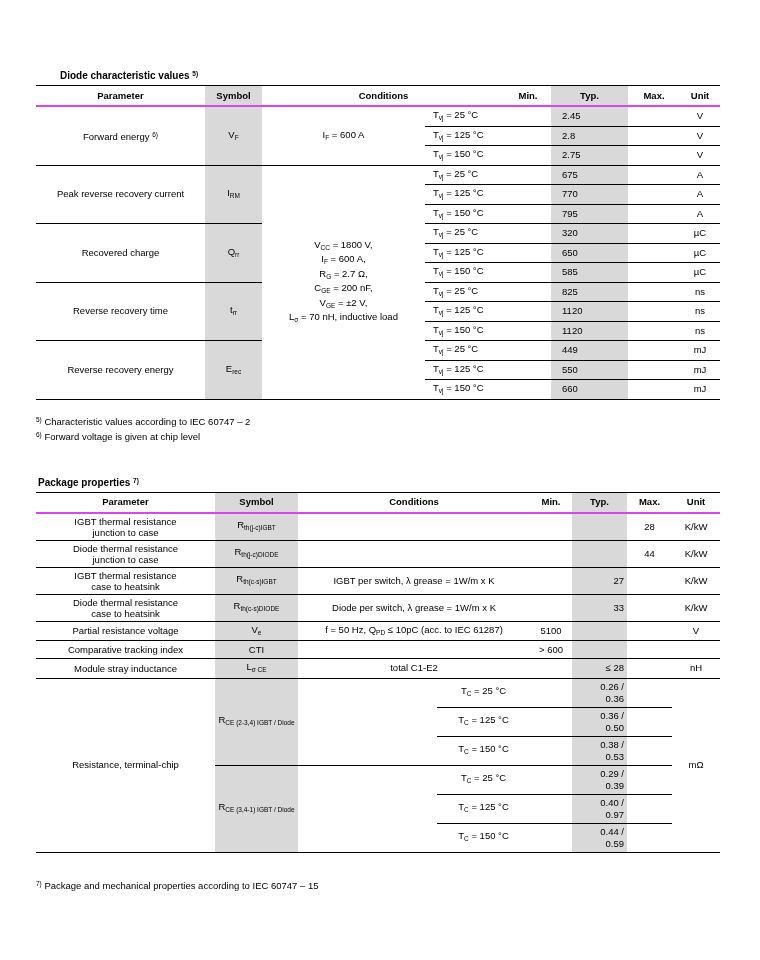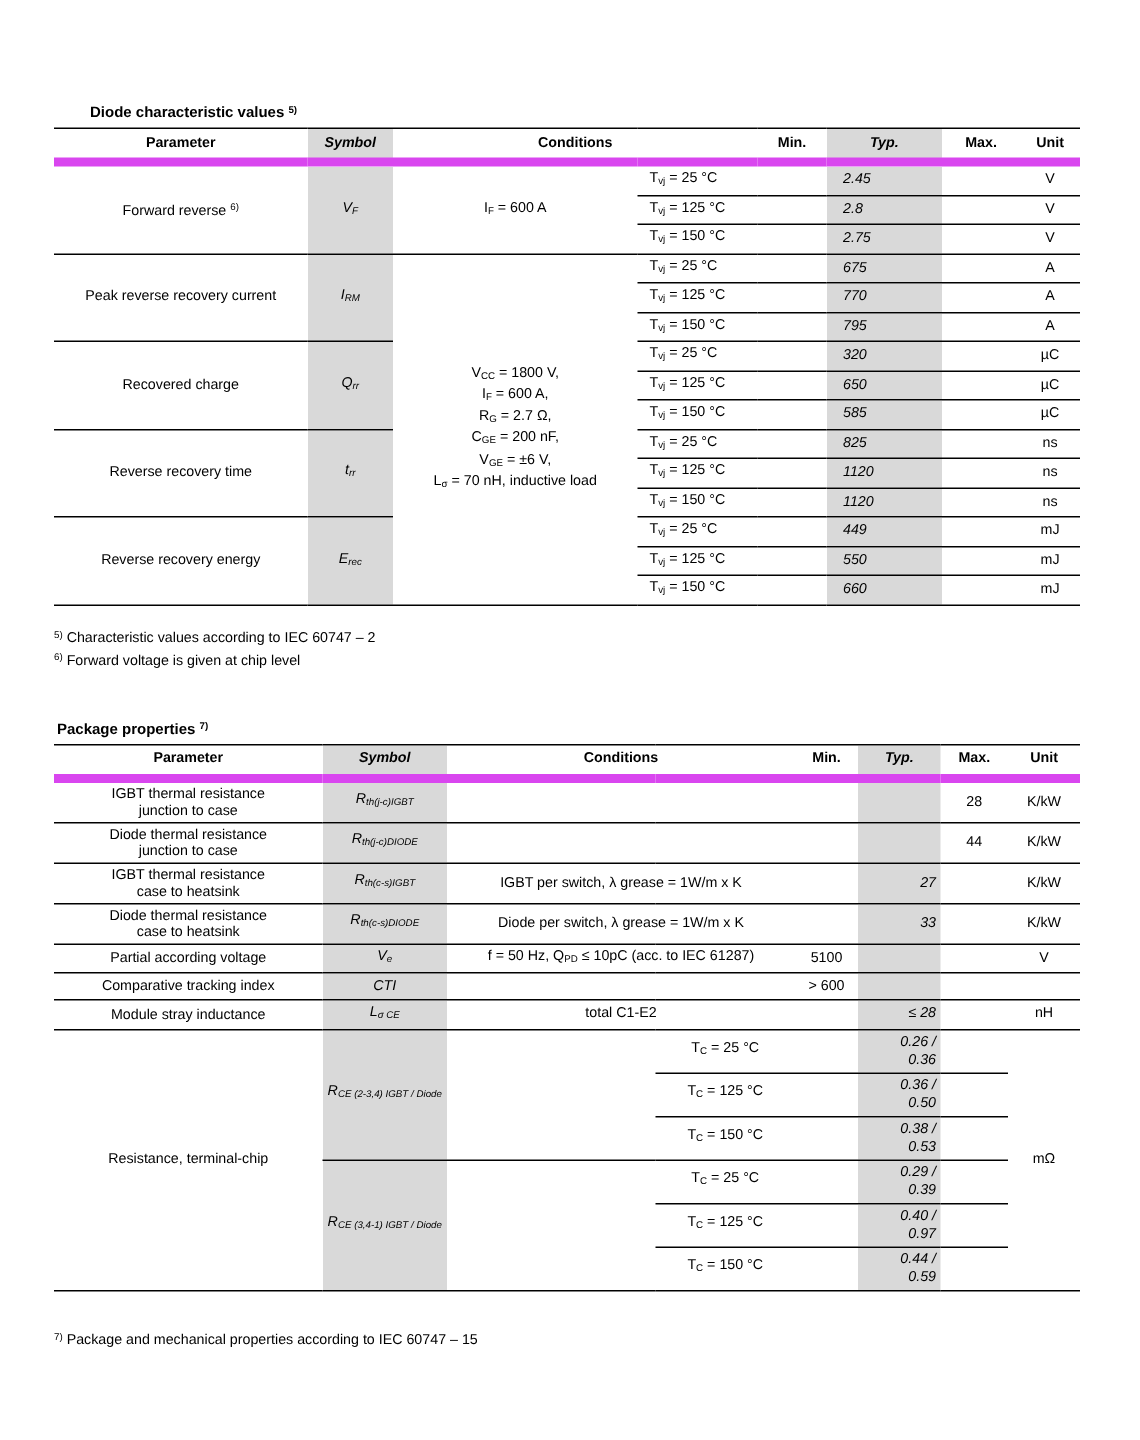--- a/index.html
+++ b/index.html
@@ -7,23 +7,23 @@
     width:760px;height:960px;background:#ffffff;overflow:hidden;position:relative;
     font-family:"Liberation Sans",sans-serif;color:#000;
     -webkit-font-smoothing:antialiased;
   }
   .page{position:absolute;left:36px;top:68px;width:684px;}
   .tbl-title{font-size:10px;font-weight:bold;line-height:12px;margin:0 0 3px 0;}
   .t1-title{margin-left:24px;}
   .t2-title{margin-left:2px;margin-top:32px;}
   table{border-collapse:collapse;table-layout:fixed;width:684px;font-size:9.5px;}
   th,td{padding:2px 3px;line-height:12px;vertical-align:middle;text-align:center;overflow:hidden;}
-  thead th{border-top:1px solid #000;border-bottom:6px solid #d946ef;font-weight:bold;height:15px;}
+  thead th{border-top:1px solid #000;border-bottom:2px solid #d946ef;font-weight:bold;height:15px;}
   tbody td{border-bottom:1px solid #000;}
-  .gray{background:#d9d9d9;font-style:italic;}
+  .gray{background:#d9d9d9;}
   .t1 tbody td{height:13px;}
   .t1 .cs{text-align:left;padding-left:8px;}
   .t1 .ty{text-align:left;padding-left:11px;margin-top:43px;}
   .t2 tbody td{height:13px;}
   .t2 .ty{text-align:right;padding-left:8px;}
   .t2 .pc div{line-height:11px;}
   .shared div{line-height:12px;}
   .v-sub{font-size:6.5px;vertical-align:-1.5px;}
   .v-sup{font-size:6.5px;vertical-align:3px;}
   .footnotes{margin-top:13px;font-size:9.5px;line-height:13px;}
@@ -54,21 +54,21 @@
         <th colspan="2">Conditions</th>
         <th>Min.</th>
         <th class="gray">Typ.</th>
         <th>Max.</th>
         <th>Unit</th>
       </tr>
     </thead>
     <tbody>
 
       <tr>
-        <td class="pc" rowspan="3"><span>Forward reverse </span><span class="v-sup">6)</span></td>
+        <td class="pc" rowspan="3"><span>Forward energy </span><span class="v-sup">6)</span></td>
         <td class="sc gray" rowspan="3"><span>V</span><span class="v-sub">F</span></td>
         <td class="cm" rowspan="3"><span>I</span><span class="v-sub">F</span><span> = 600 A</span></td>
         <td class="cs"><span>T</span><span class="v-sub">vj</span><span> = 25 °C</span></td>
         <td class="mn"></td>
         <td class="ty gray">2.45</td>
         <td class="mx"></td>
         <td class="un">V</td>
       </tr>
       <tr>
         <td class="cs"><span>T</span><span class="v-sub">vj</span><span> = 125 °C</span></td>
@@ -86,21 +86,21 @@
       </tr>
 
       <tr>
         <td class="pc" rowspan="3"><span>Peak reverse recovery current</span></td>
         <td class="sc gray" rowspan="3"><span>I</span><span class="v-sub">RM</span></td>
         <td class="cm shared" rowspan="12">
           <div><span>V</span><span class="v-sub">CC</span><span> = 1800 V,</span></div>
           <div><span>I</span><span class="v-sub">F</span><span> = 600 A,</span></div>
           <div><span>R</span><span class="v-sub">G</span><span> = 2.7 Ω,</span></div>
           <div><span>C</span><span class="v-sub">GE</span><span> = 200 nF,</span></div>
-          <div><span>V</span><span class="v-sub">GE</span><span> = ±6 V,</span></div>
+          <div><span>V</span><span class="v-sub">GE</span><span> = ±2 V,</span></div>
           <div><span>L</span><span class="v-sub">σ</span><span> = 70 nH, inductive load</span></div>
         </td>
         <td class="cs"><span>T</span><span class="v-sub">vj</span><span> = 25 °C</span></td>
         <td class="mn"></td>
         <td class="ty gray">675</td>
         <td class="mx"></td>
         <td class="un">A</td>
       </tr>
       <tr>
         <td class="cs"><span>T</span><span class="v-sub">vj</span><span> = 125 °C</span></td>
@@ -264,21 +264,21 @@
           </td>
         <td class="sc gray"><span>R</span><span class="v-sub">th(c-s)DIODE</span></td>
         <td class="cm" colspan="2"><span>Diode per switch, λ grease = 1W/m x K</span></td>
         <td class="mn"></td>
         <td class="ty gray">33</td>
         <td class="mx"></td>
         <td class="un">K/kW</td>
       </tr>
       <tr>
         <td class="pc">
-            <div>Partial according voltage</div>
+            <div>Partial resistance voltage</div>
           </td>
         <td class="sc gray"><span>V</span><span class="v-sub">e</span></td>
         <td class="cm" colspan="2"><span>f = 50 Hz, Q</span><span class="v-sub">PD</span><span> ≤ 10pC (acc. to IEC 61287)</span></td>
         <td class="mn">5100</td>
         <td class="ty gray"></td>
         <td class="mx"></td>
         <td class="un">V</td>
       </tr>
       <tr>
         <td class="pc">

